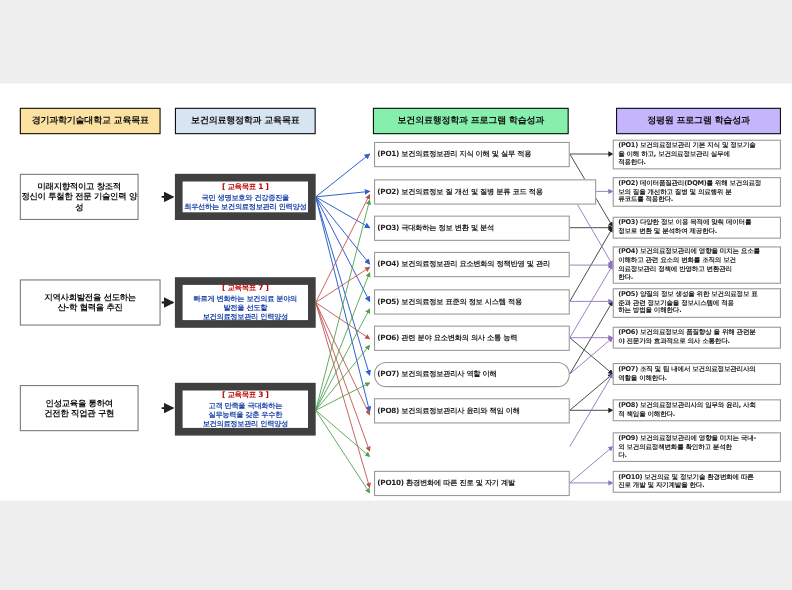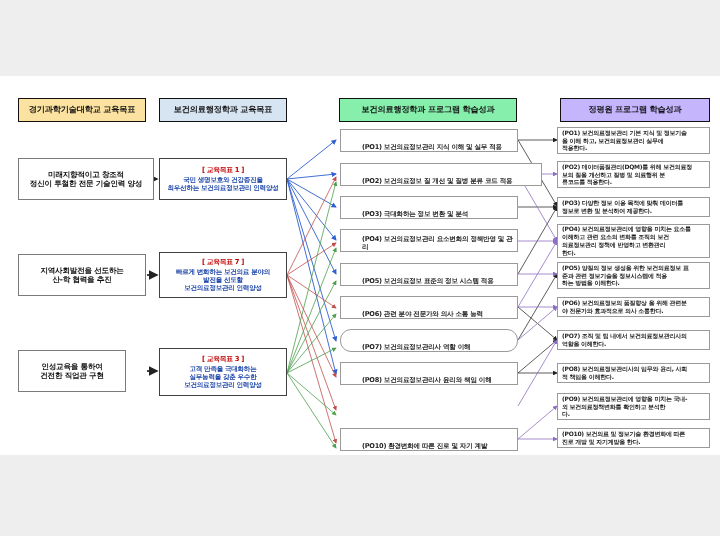--- a/index.html
+++ b/index.html
@@ -41,29 +41,29 @@
     align-items: center; justify-content: center;
     text-align: center;
     line-height: 1.22;
     color: #111;
   }
   .uni-goal {
     font-size: 7.6px; font-weight: bold; letter-spacing: -0.25px;
     border: 1px solid #7a7a7a;
   }
   .dept-goal {
-    border: 1px solid #404040;
+    border: 7px solid #404040;
     font-size: 6.6px; letter-spacing: -0.3px; font-weight: bold;
     color: #1b44a8;
   }
   .dept-goal .gtitle { color: #c00000; font-weight: bold; font-size: 6.8px; margin-bottom: 1px;}
   .po-box {
     font-size: 6.6px; letter-spacing: -0.25px;
-    align-items: flex-start; justify-content: flex-end;
-    padding-left: 21px; text-align: left;
+    align-items: flex-start; justify-content: center;
+    padding-left: 2px; text-align: left;
     color: #222; font-weight: bold;
   }
   .jp-box {
     font-size: 6.0px; letter-spacing: -0.25px;
     align-items: flex-start; justify-content: center;
     padding: 2px 3px 2px 4px; text-align: left;
     color: #222; font-weight: bold; line-height: 1.3;
   }
   .jp-box .ln { display:block; width:100%; }
   svg.links { position: absolute; left:0; top:0; width:720px; height:379px; pointer-events:none; }
@@ -153,21 +153,21 @@
       <path d="M518,198 L557,198"></path>
       <path d="M518,231 L557,165"></path>
       <path d="M518,231 L557,231"></path>
       <path d="M518,264 L557,231"></path>
       <path d="M518,330 L557,264"></path>
       <path d="M518,363 L557,363"></path>
       <path d="M518,363 L557,330"></path>
     </g>
   </svg>
 
-  <div class="box uni-goal" style="left:18px; top:82px; width:136px; height:42px;">
+  <div class="box uni-goal" style="left:18px; top:82px; width:108px; height:42px;">
     <span>미래지향적이고 창조적</span>
     <span>정신이 투철한 전문 기술인력 양성</span>
   </div>
   <div class="box uni-goal" style="left:18px; top:178px; width:128px; height:42px;">
     <span>지역사회발전을 선도하는</span>
     <span>산-학 협력을 추진</span>
   </div>
   <div class="box uni-goal" style="left:18px; top:274px; width:108px; height:42px;">
     <span>인성교육을 통하여</span>
     <span>건전한 직업관 구현</span>
@@ -200,21 +200,21 @@
   <div class="box po-box" style="left:340px; top:120px; width:178px; height:23px;">
     <span>(PO3) 극대화하는 정보 변환 및 분석</span>
     </div>
   <div class="box po-box" style="left:340px; top:153px; width:178px; height:23px;">
     <span>(PO4) 보건의료정보관리 요소변화의 정책반영 및 관리</span>
     </div>
   <div class="box po-box" style="left:340px; top:187px; width:178px; height:23px;">
     <span>(PO5) 보건의료정보 표준의 정보 시스템 적용</span>
     </div>
   <div class="box po-box" style="left:340px; top:220px; width:178px; height:23px;">
-    <span>(PO6) 관련 분야 전문가와 의사 소통 능력</span>
+    <span>(PO6) 관련 분야 요소변화의 의사 소통 능력</span>
     </div>
   <div class="box po-box" style="left:340px; top:253px; width:178px; height:23px;border-radius:11px;">
     <span>(PO7) 보건의료정보관리사 역할 이해</span>
     </div>
   <div class="box po-box" style="left:340px; top:286px; width:178px; height:23px;">
     <span>(PO8) 보건의료정보관리사 윤리와 책임 이해</span>
     </div>
   <div class="box po-box" style="left:340px; top:352px; width:178px; height:23px;">
     <span>(PO10) 환경변화에 따른 진로 및 자기 계발</span>
     </div>

